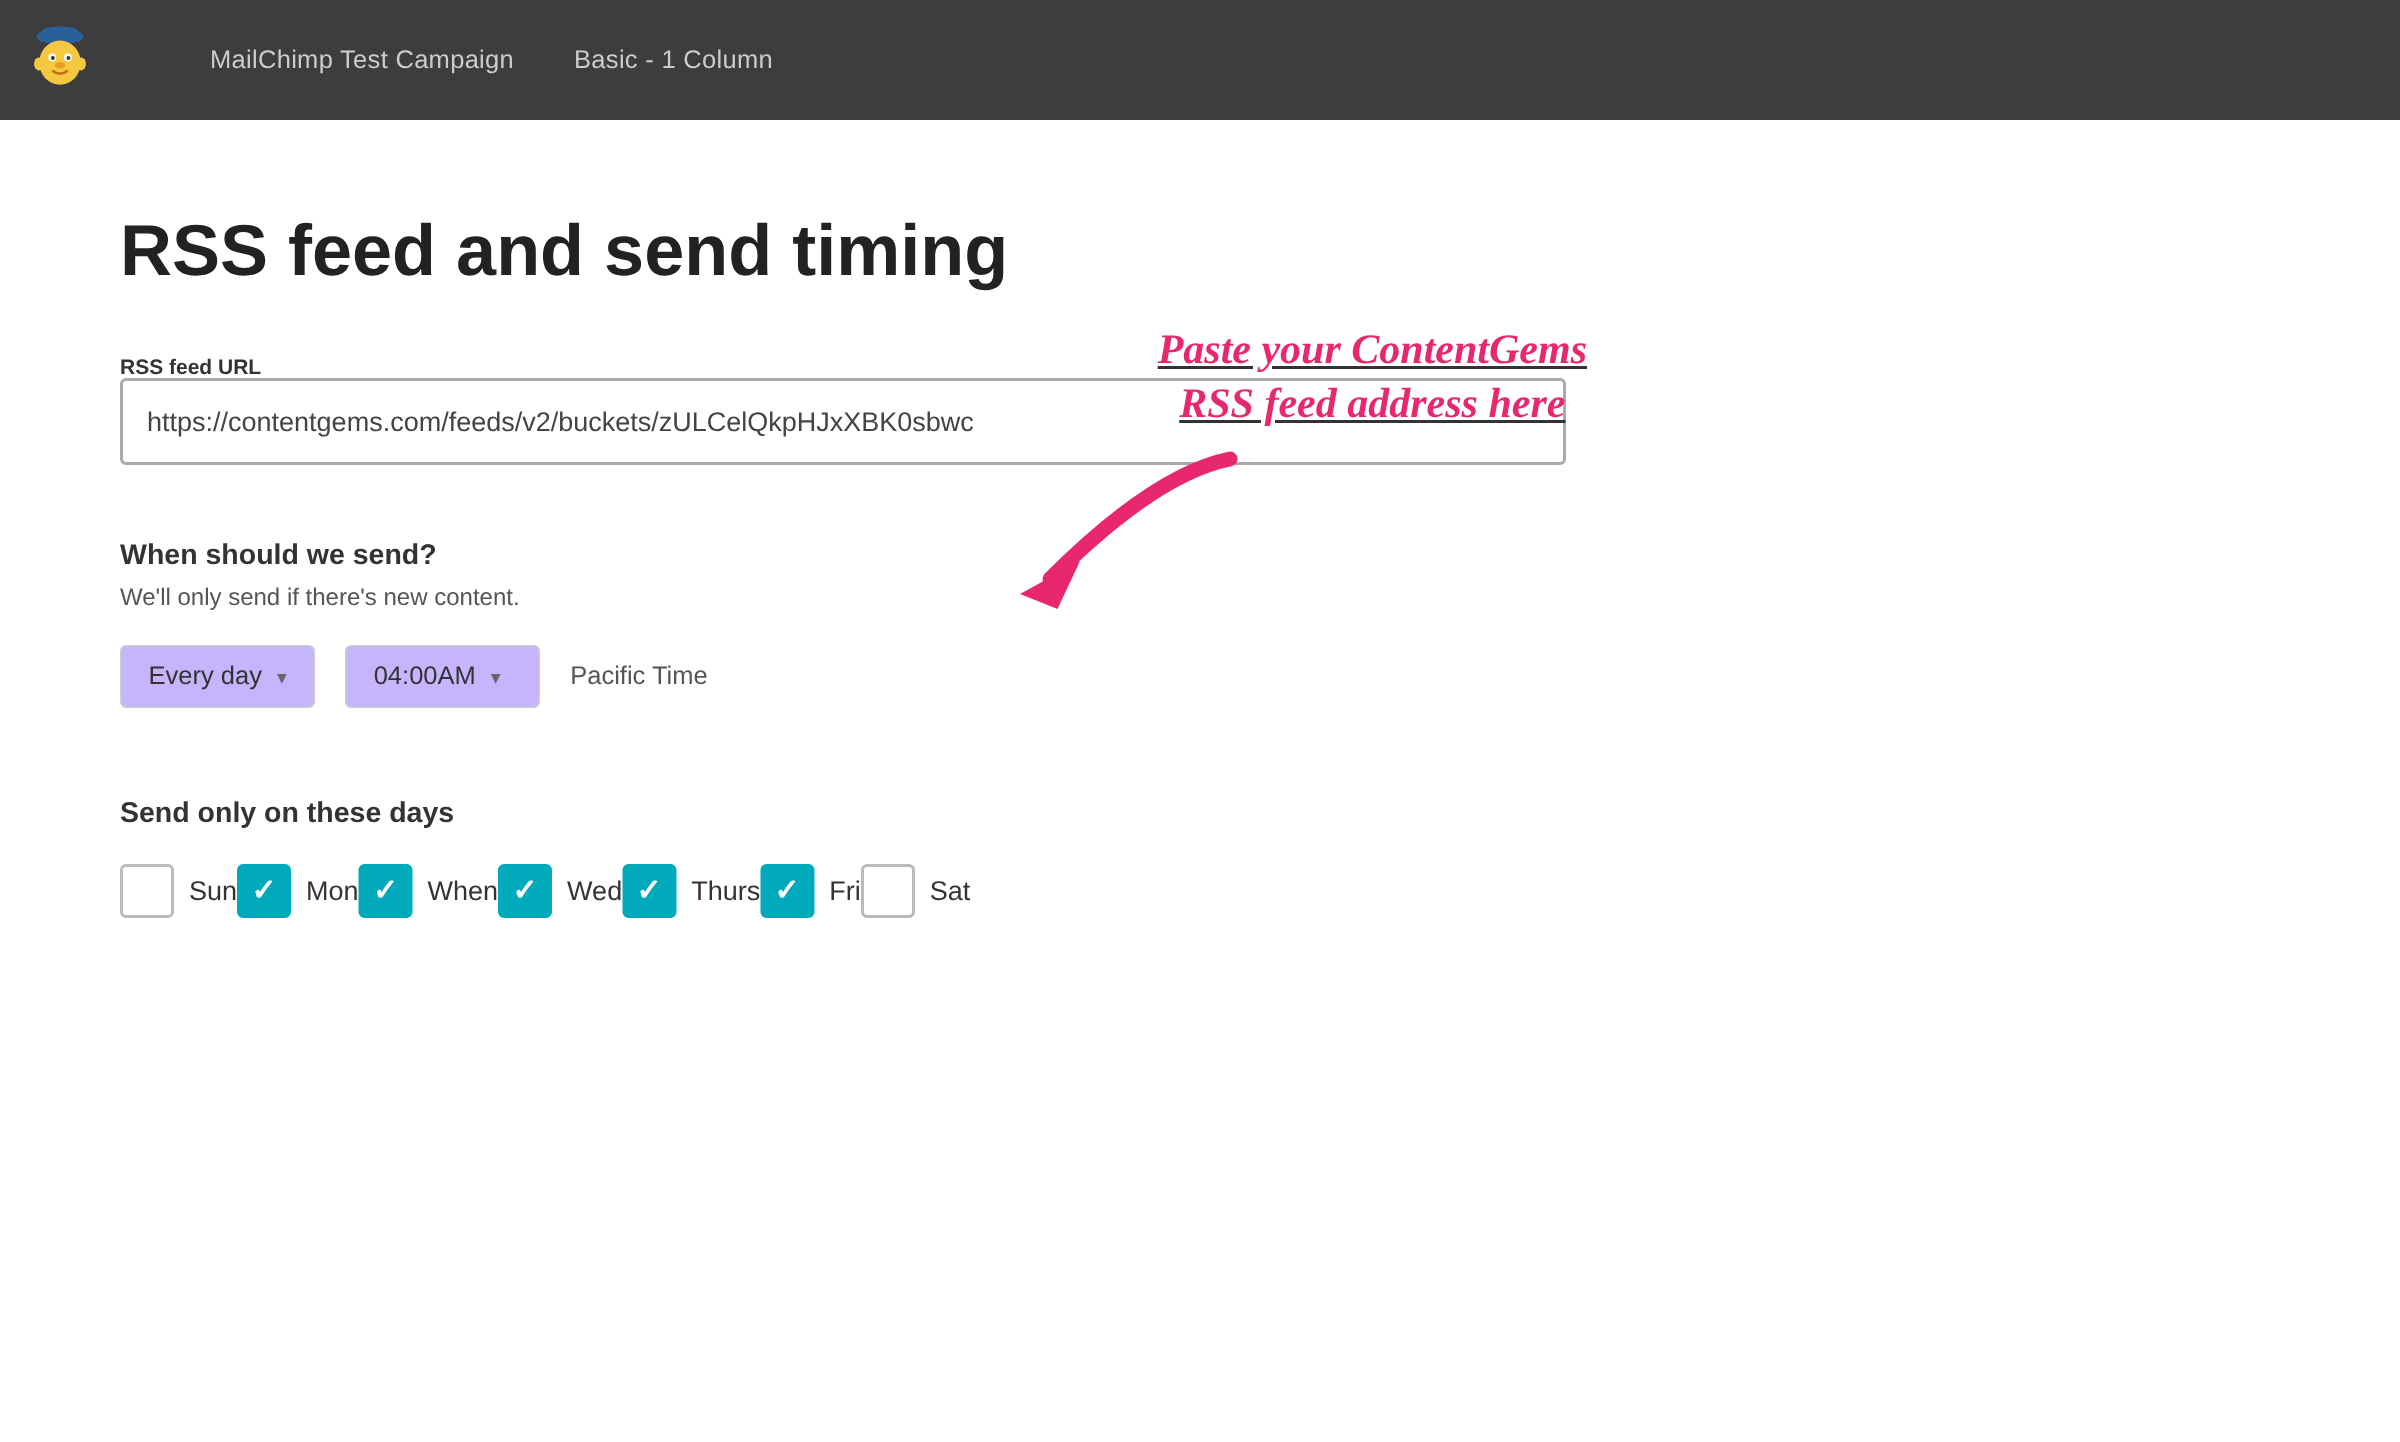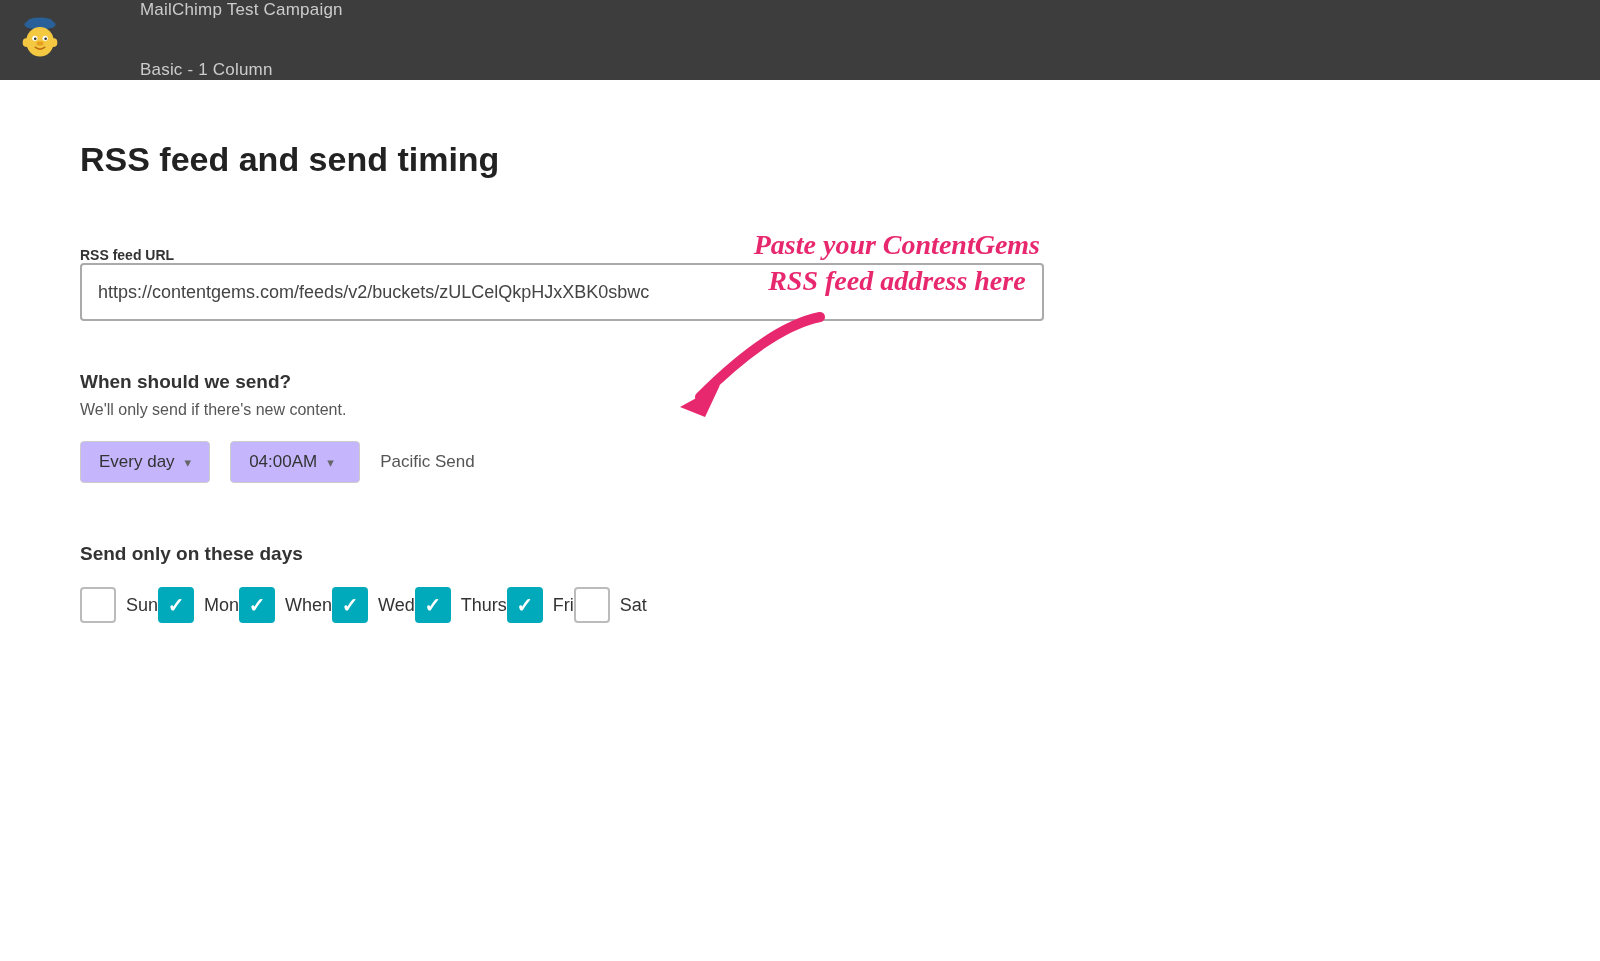--- a/index.html
+++ b/index.html
@@ -30,40 +30,39 @@
       flex-shrink: 0;
     }
     .topbar-logo svg {
       width: 52px;
       height: 52px;
     }
     .topbar-nav {
       display: flex;
       gap: 40px;
       padding-left: 60px;
-      flex-direction: column;
     }
     .topbar-nav-item {
       color: #ccc;
       font-size: 17px;
       font-weight: 400;
       letter-spacing: 0.2px;
     }
 
     
     .main {
       padding: 60px 80px 60px 80px;
       max-width: 1200px;
     }
 
     .page-title {
-      font-size: 34px;
+      font-size: 48px;
       font-weight: 700;
       color: #222;
-      margin-bottom: 68px;
+      margin-bottom: 41px;
     }
 
     .section-label {
       font-size: 14px;
       font-weight: 700;
       color: #333;
     }
 
     .url-input {
       width: 964px;
@@ -212,21 +211,21 @@
   </nav>
 </div>
 
 <div class="main">
 
   <h1 class="page-title">RSS feed and send timing</h1>
 
   <div style="position:relative; margin-bottom: 50px;">
 
     
-    <div style="position:absolute; top:-20px; right:80px; text-align:center; pointer-events:none;">
+    <div style="position:absolute; top:-20px; right:62px; text-align:center; pointer-events:none;text-decoration:underline;">
       <div style="color:#e8286e; font-size:28px; font-weight:900; font-style:italic; font-family:Georgia,serif; line-height:1.3;">
         <span>Paste your ContentGems</span><br>
         <span>RSS feed address here</span>
       </div>
     </div>
 
     
     <div style="position:absolute; top:60px; right:280px; pointer-events:none;">
       <svg width="200" height="120" viewBox="0 0 200 120">
 
@@ -245,21 +244,21 @@
     <div class="send-subtitle">We'll only send if there's new content.</div>
     <div class="send-controls">
       <button class="dropdown-btn">
         <span>Every day</span>
         <span class="chevron">▾</span>
       </button>
       <button class="dropdown-btn">
         <span>04:00AM</span>
         <span class="chevron">▾</span>
       </button>
-      <span class="timezone-label">Pacific Send</span>
+      <span class="timezone-label">Pacific Time</span>
     </div>
   </div>
 
   <div class="days-section">
     <div class="days-title">Send only on these days</div>
     <div class="days-row" id="days-row">
         <div class="day-item">
           <div class="checkbox-unchecked"></div>
           <span class="day-label">Sun</span>
         </div>

